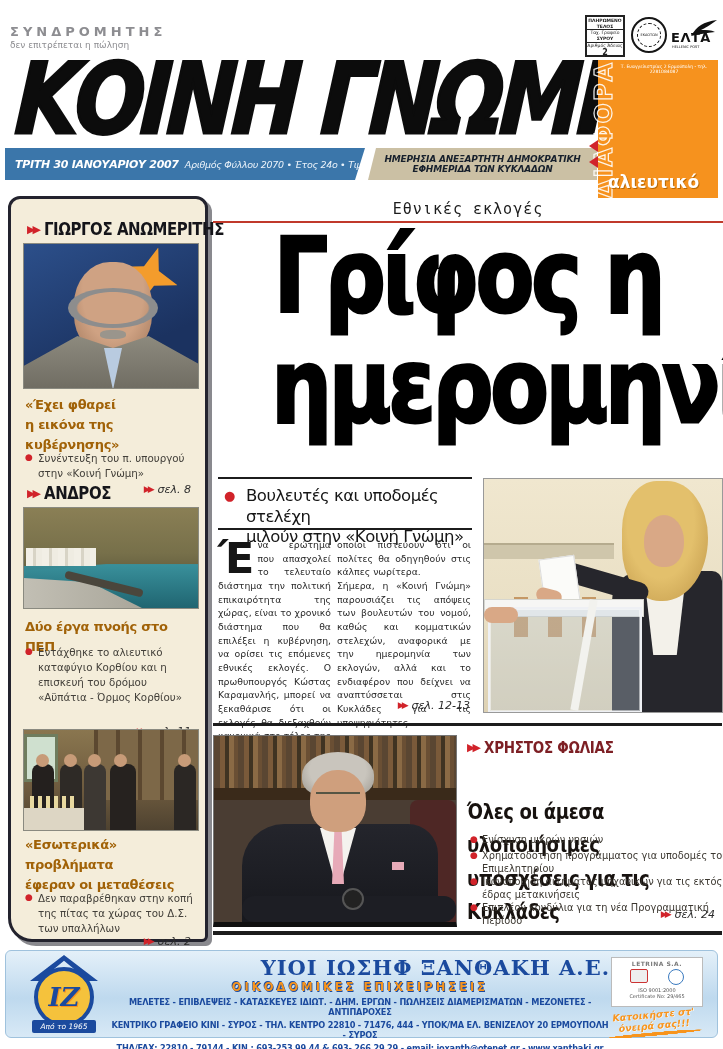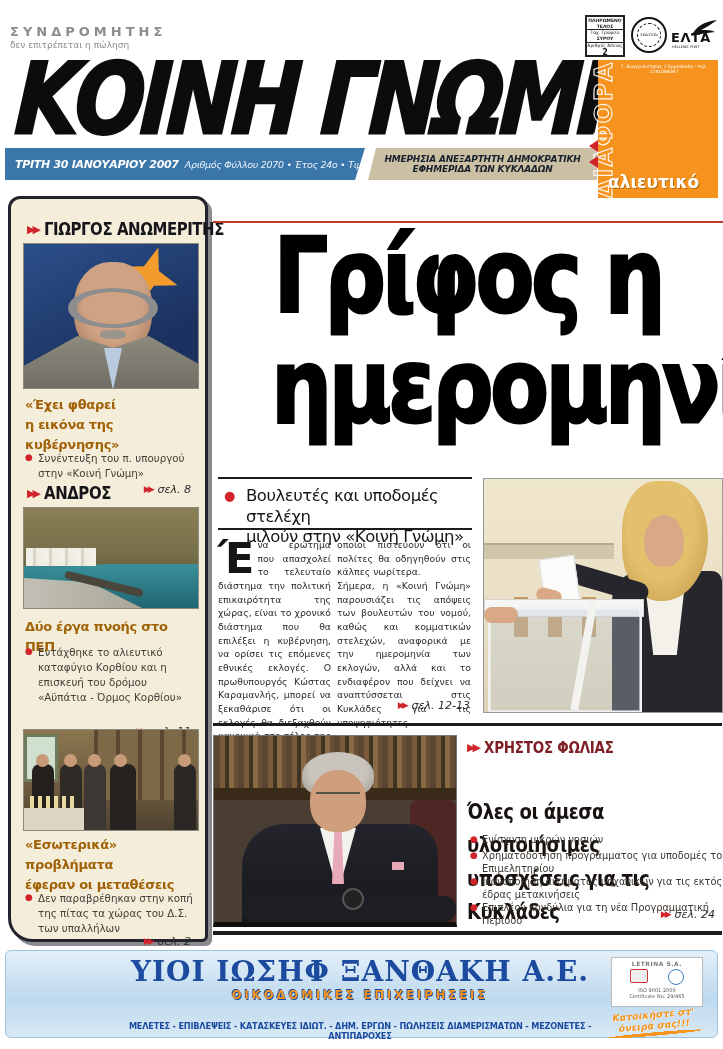--- a/index.html
+++ b/index.html
@@ -120,25 +120,25 @@
   .ad-logo .ring{position:absolute;left:4px;top:10px;width:60px;height:60px;border-radius:50%;
                  background:#f5c23c;border:4px solid #1b4a9e;box-sizing:border-box;}
   .ad-logo .mono{position:absolute;left:4px;top:10px;width:60px;height:60px;display:flex;align-items:center;
                  justify-content:center;font-style:italic;font-weight:bold;font-size:26px;color:#1b4a9e;
                  font-family:"DejaVu Serif",serif;text-shadow:1px 1px 0 #f6921e;}
   .ad-logo .roof{position:absolute;left:0px;top:-2px;width:68px;height:26px;background:#1b4a9e;
                  clip-path:polygon(0 100%,50% 0,100% 100%,86% 100%,50% 22%,14% 100%);}
   .ad-logo .banner{position:absolute;left:2px;bottom:-2px;width:64px;height:13px;background:#1b4a9e;
                  border-radius:2px;color:#fff;font-size:7.5px;text-align:center;line-height:13px;font-style:italic;}
   .ad-text{position:absolute;left:104px;top:4px;width:500px;text-align:center;color:#1b4a9e;}
-  .ad-title{font-weight:bold;font-size:28px;letter-spacing:1px;color:#1b4a9e;
-            font-family:"DejaVu Serif",serif;}
+  .ad-title{font-weight:bold;font-size:21px;letter-spacing:1px;color:#1b4a9e;
+            font-family:"DejaVu Serif",serif;text-align:right;}
   .ad-sub{font-weight:bold;font-size:11.5px;letter-spacing:3px;color:#f7941d;
           text-shadow:0.7px 0.7px 0 #1b4a9e,-0.7px -0.7px 0 #1b4a9e;margin-top:0px;}
-  .ad-line{font-weight:bold;font-size:8.2px;margin-top:19px;letter-spacing:-0.2px;}
+  .ad-line{font-weight:bold;font-size:8.2px;margin-top:3px;letter-spacing:-0.2px;}
   .ad-cert{position:absolute;right:14px;top:6px;width:92px;height:50px;background:#fff;border:1px solid #bbb;
            font-size:5px;color:#555;text-align:center;padding-top:2px;box-sizing:border-box;}
   .ad-cert .comp{font-size:6px;font-weight:bold;color:#7a7a7a;letter-spacing:0.5px;}
   .ad-cert .logos{display:flex;justify-content:space-around;margin:2px 8px;}
   .ad-cert .lg1{width:16px;height:12px;background:#eee;border:1px solid #c33;border-radius:2px;}
   .ad-cert .lg2{width:14px;height:14px;border:1.5px solid #3a7abf;border-radius:50%;}
   .ad-slogan{position:absolute;right:8px;top:58px;width:110px;transform:rotate(-5deg);
              font-style:italic;font-weight:bold;font-size:9.5px;color:#f7941d;text-align:center;
              text-shadow:0.5px 0.5px 0 #fff;}
   .ad-slogan::after{content:"";display:block;height:4px;margin-top:1px;border-radius:50%;
@@ -336,20 +336,21 @@
       <div class="art pf-btl"></div>
     </div>
     <div class="sb-head" style="top:636px;">«Εσωτερικά» προβλήματα
 έφεραν οι μεταθέσεις</div>
     <div class="sb-bullet dot" style="top:692px;">Δεν παραβρέθηκαν στην κοπή της πίτας τα χώρας του Δ.Σ. των υπαλλήλων</div>
     <div class="pageref" style="top:736px;">
       <span class="chev">▶▶</span><span>σελ. 2</span>
     </div>
   </div>
 
+  <div class="abs mkicker">Εθνικές εκλογές</div>
   <div class="abs redline"></div>
 
   <div class="abs huge hl1">
     <span>Γρίφος η</span>
   </div>
   <div class="abs huge hl2">
     <span>ημερομηνία</span>
   </div>
 
   <div class="abs rule subhead-rule1"></div>
@@ -412,20 +413,26 @@
   <div class="fb dot" style="top:876px;">Ικανοποίηση αιτήματος μηχανικών για τις εκτός έδρας μετακινήσεις</div>
   <div class="fb dot" style="top:902px;">Επιπλέον κονδύλια για τη νέα Προγραμματική Περίοδο</div>
 
   <div class="abs pageref folias-pageref">
     <span class="chev">▶▶</span><span>σελ. 24</span>
   </div>
 
   <div class="abs rule botrule"></div>
 
   <div class="abs bottom-ad">
+    <div class="ad-logo">
+      <div class="roof"></div>
+      <div class="ring"></div>
+      <div class="mono">ΙΖ</div>
+      <div class="banner">Από το 1965</div>
+    </div>
     <div class="ad-text">
       <div class="ad-title">ΥΙΟΙ ΙΩΣΗΦ ΞΑΝΘΑΚΗ Α.Ε.</div>
       <div class="ad-sub">ΟΙΚΟΔΟΜΙΚΕΣ ΕΠΙΧΕΙΡΗΣΕΙΣ</div>
       <div class="ad-line">ΜΕΛΕΤΕΣ - ΕΠΙΒΛΕΨΕΙΣ - ΚΑΤΑΣΚΕΥΕΣ ΙΔΙΩΤ. - ΔΗΜ. ΕΡΓΩΝ - ΠΩΛΗΣΕΙΣ ΔΙΑΜΕΡΙΣΜΑΤΩΝ - ΜΕΖΟΝΕΤΕΣ - ΑΝΤΙΠΑΡΟΧΕΣ</div>
       <div class="ad-line">ΚΕΝΤΡΙΚΟ ΓΡΑΦΕΙΟ ΚΙΝΙ - ΣΥΡΟΣ - ΤΗΛ. ΚΕΝΤΡΟ 22810 - 71476, 444 - ΥΠΟΚ/ΜΑ ΕΛ. ΒΕΝΙΖΕΛΟΥ 20 ΕΡΜΟΥΠΟΛΗ - ΣΥΡΟΣ</div>
       <div class="ad-line">ΤΗΛ/FAX: 22810 - 79144 - ΚΙΝ.: 693-253 99 44 &amp; 693- 266 29 29 - email: joxanth@otenet.gr - www.xanthaki.gr</div>
     </div>
     <div class="ad-cert">
       <div class="comp">LETRINA S.A.</div>
       <div class="logos">

